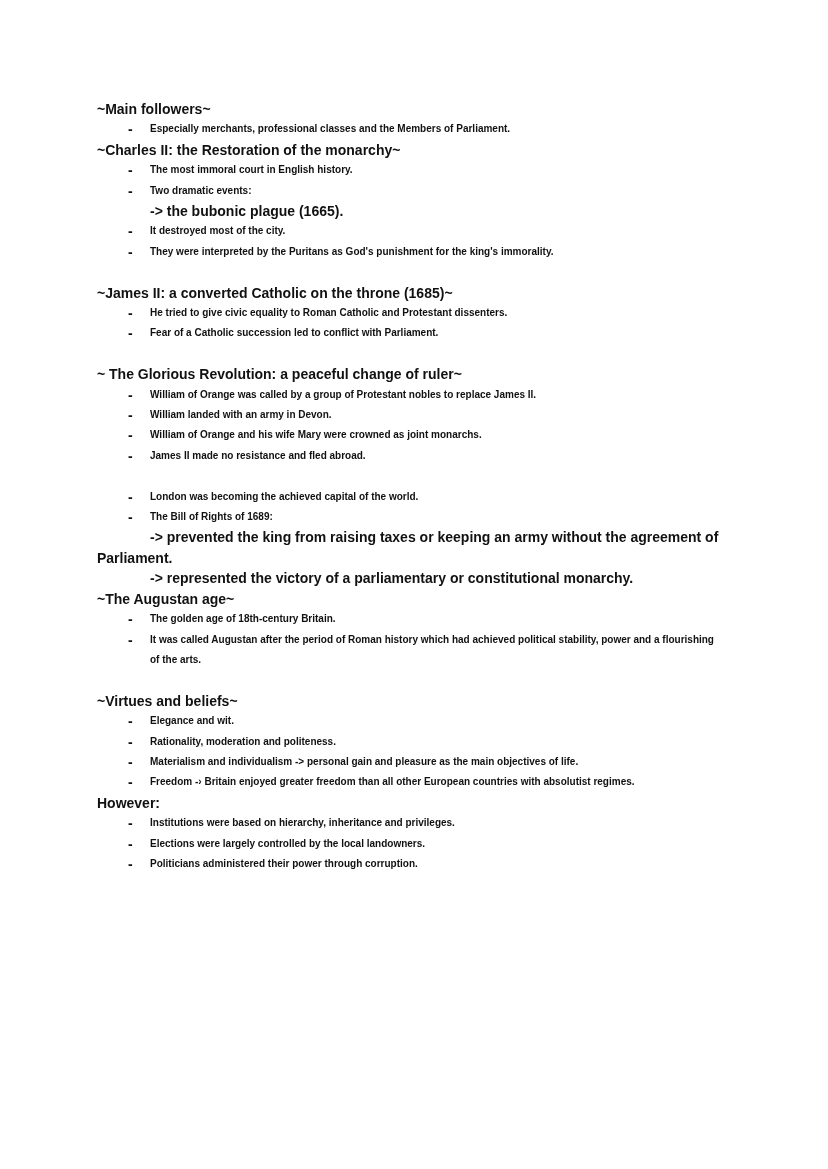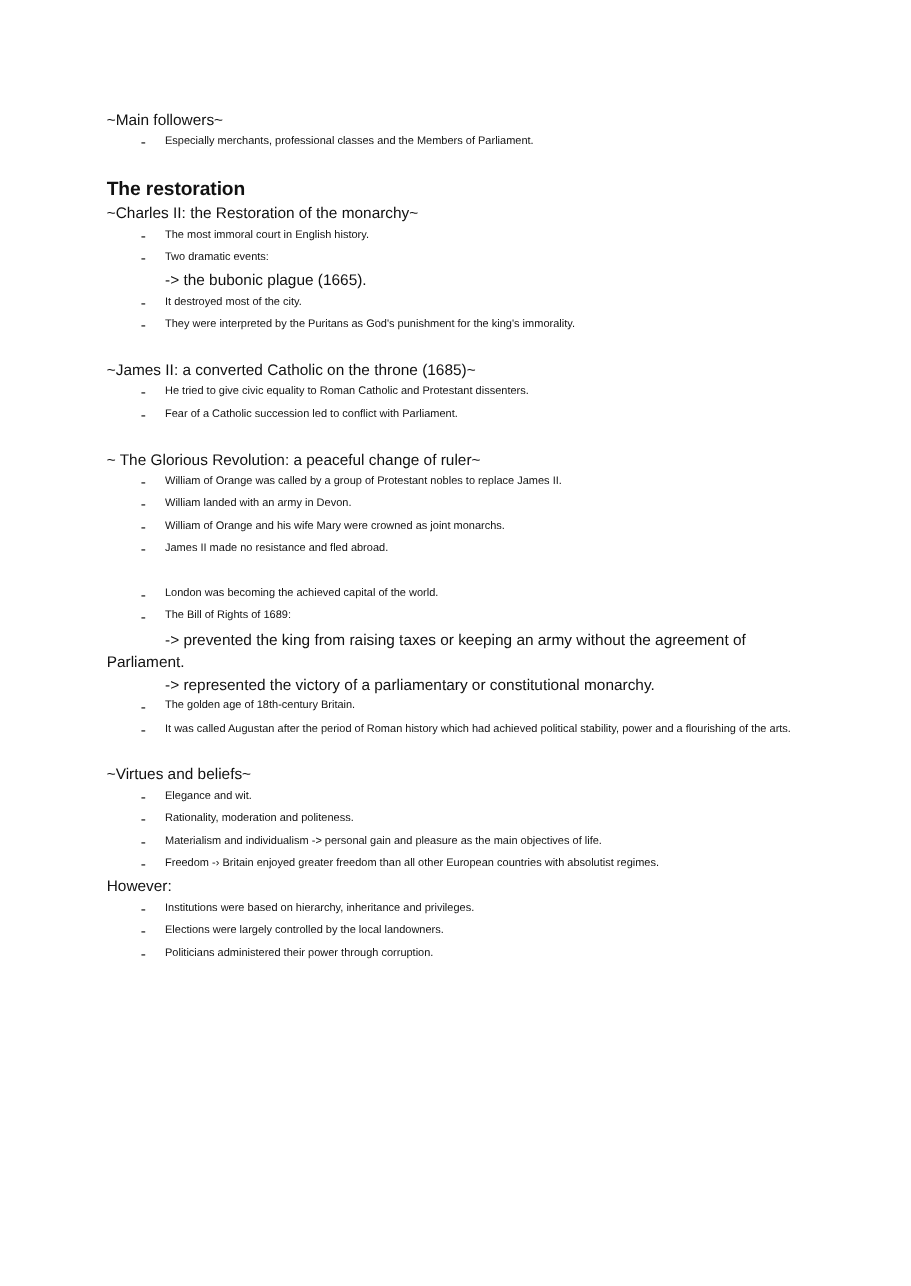--- a/index.html
+++ b/index.html
@@ -27,20 +27,21 @@
     position: absolute;
     left: 97px;
     top: 99px;
     width: 628px;
   }
   .line {
     font-size: 14px;
     line-height: 20.4px;
     white-space: pre-wrap;
     word-wrap: break-word;
+    font-weight: bold;
   }
   
   .heading {
     font-size: 17.5px;
     font-weight: bold;
     line-height: 20.4px;
     margin-top: 21px;
     margin-bottom: 2px;
     letter-spacing: -0.1px;
   }
@@ -79,21 +80,20 @@
     height: 20.4px;
   }
 </style>
 </head>
 <body>
 
 <div class="page">
   <div class="content">
       <div class="line grouplabel">~Main followers~</div>
       <div class="line bullet"><span class="dash">-</span><span class="btext">Especially merchants, professional classes and the Members of Parliament.</span></div>
-      <div class="heading">The restoration</div>
       <div class="line grouplabel">~Charles II: the Restoration of the monarchy~</div>
       <div class="line bullet"><span class="dash">-</span><span class="btext">The most immoral court in English history.</span></div>
       <div class="line bullet"><span class="dash">-</span><span class="btext">Two dramatic events:</span></div>
       <div class="line arrowline">-&gt; the bubonic plague (1665).</div>
       <div class="line bullet"><span class="dash">-</span><span class="btext">It destroyed most of the city.</span></div>
       <div class="line bullet"><span class="dash">-</span><span class="btext">They were interpreted by the Puritans as God's punishment for the king's immorality.</span></div>
       <div class="spacer"></div>
       <div class="line grouplabel">~James II: a converted Catholic on the throne (1685)~</div>
       <div class="line bullet"><span class="dash">-</span><span class="btext">He tried to give civic equality to Roman Catholic and Protestant dissenters.</span></div>
       <div class="line bullet"><span class="dash">-</span><span class="btext">Fear of a Catholic succession led to conflict with Parliament.</span></div>
@@ -101,20 +101,21 @@
       <div class="line grouplabel">~ The Glorious Revolution: a peaceful change of ruler~</div>
       <div class="line bullet"><span class="dash">-</span><span class="btext">William of Orange was called by a group of Protestant nobles to replace James II.</span></div>
       <div class="line bullet"><span class="dash">-</span><span class="btext">William landed with an army in Devon.</span></div>
       <div class="line bullet"><span class="dash">-</span><span class="btext">William of Orange and his wife Mary were crowned as joint monarchs.</span></div>
       <div class="line bullet"><span class="dash">-</span><span class="btext">James II made no resistance and fled abroad.</span></div>
       <div class="spacer"></div>
       <div class="line bullet"><span class="dash">-</span><span class="btext">London was becoming the achieved capital of the world.</span></div>
       <div class="line bullet"><span class="dash">-</span><span class="btext">The Bill of Rights of 1689:</span></div>
       <div class="line arrowline-wrap">-&gt; prevented the king from raising taxes or keeping an army without the agreement of Parliament.</div>
       <div class="line arrowline">-&gt; represented the victory of a parliamentary or constitutional monarchy.</div>
+      <div class="line grouplabel">~The Augustan age~</div>
       <div class="line bullet"><span class="dash">-</span><span class="btext">The golden age of 18th-century Britain.</span></div>
       <div class="line bullet"><span class="dash">-</span><span class="btext">It was called Augustan after the period of Roman history which had achieved political stability, power and a flourishing of the arts.</span></div>
       <div class="spacer"></div>
       <div class="line grouplabel">~Virtues and beliefs~</div>
       <div class="line bullet"><span class="dash">-</span><span class="btext">Elegance and wit.</span></div>
       <div class="line bullet"><span class="dash">-</span><span class="btext">Rationality, moderation and politeness.</span></div>
       <div class="line bullet"><span class="dash">-</span><span class="btext">Materialism and individualism -&gt; personal gain and pleasure as the main objectives of life.</span></div>
       <div class="line bullet"><span class="dash">-</span><span class="btext">Freedom -› Britain enjoyed greater freedom than all other European countries with absolutist regimes.</span></div>
       <div class="line grouplabel">However:</div>
       <div class="line bullet"><span class="dash">-</span><span class="btext">Institutions were based on hierarchy, inheritance and privileges.</span></div>

